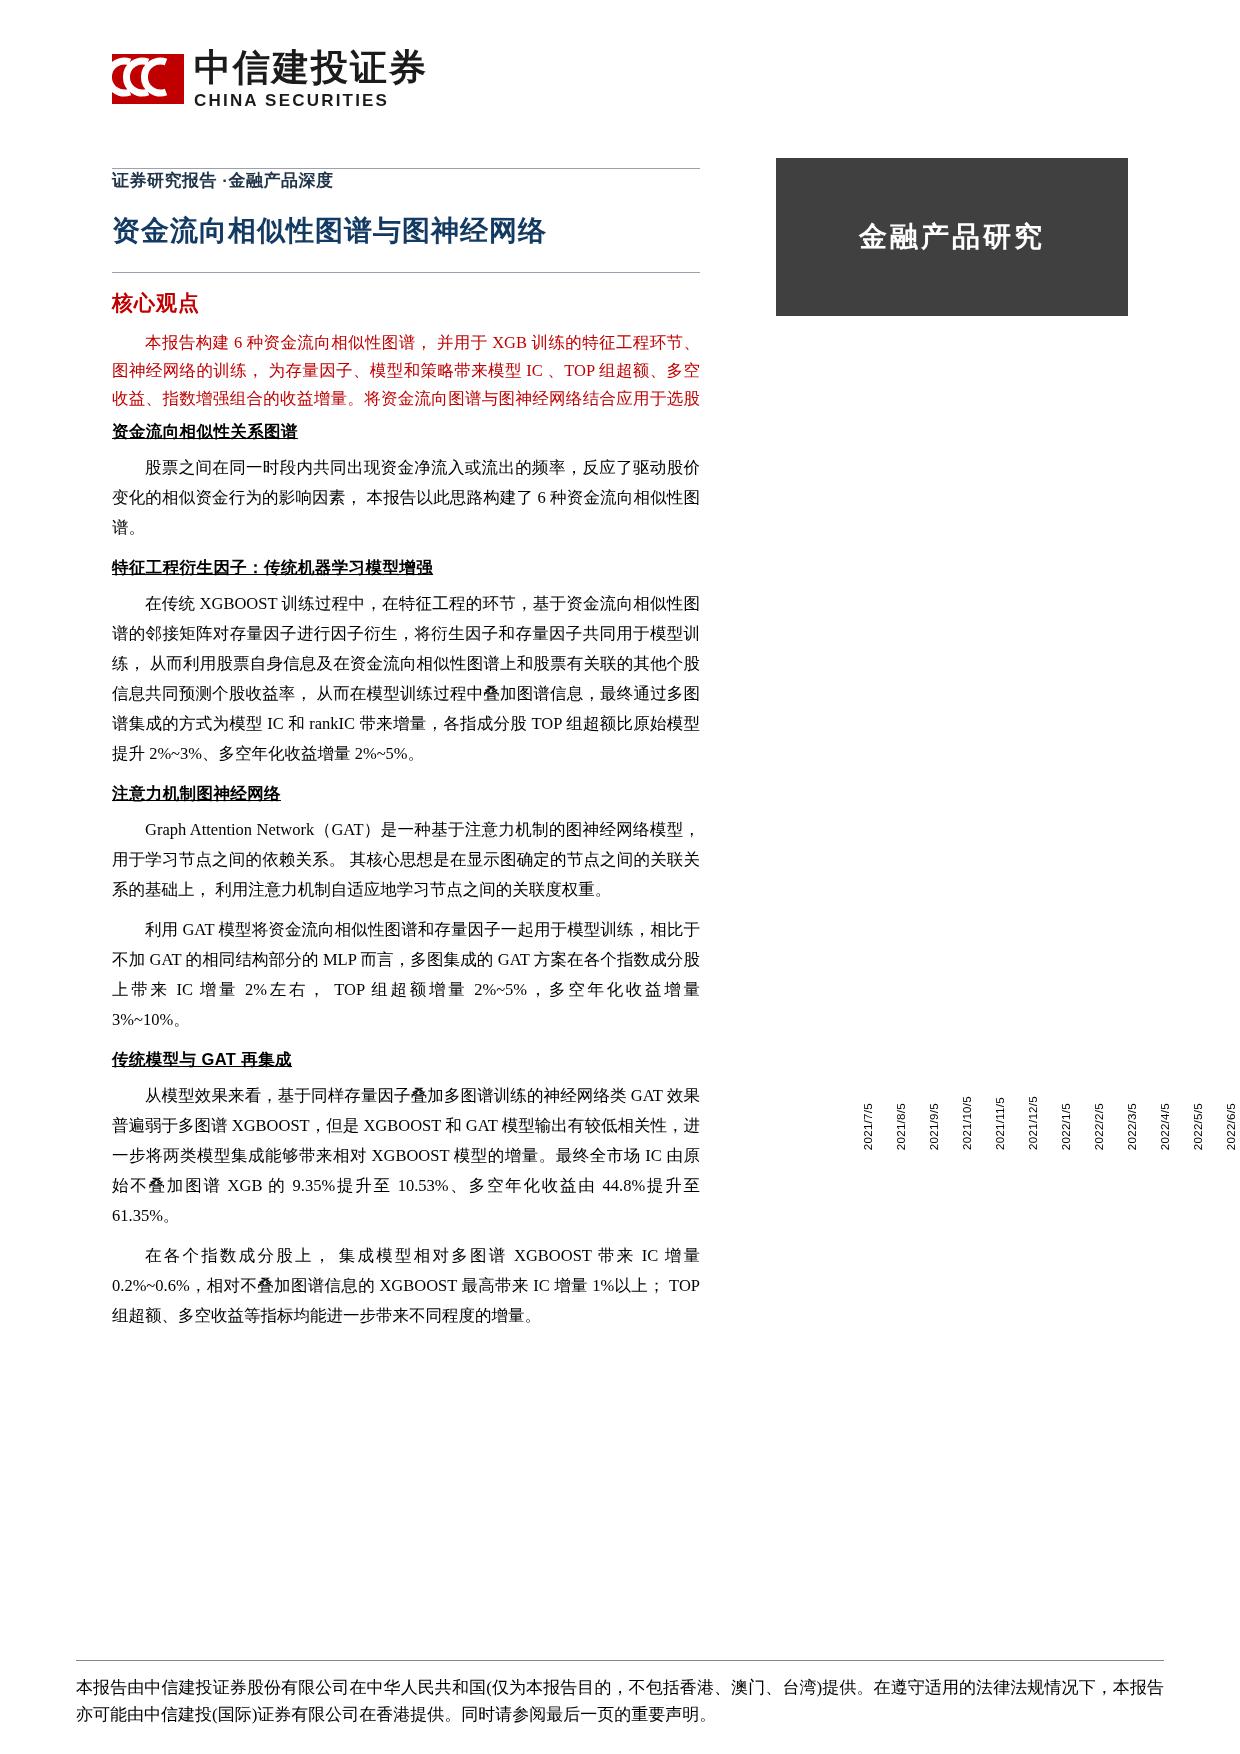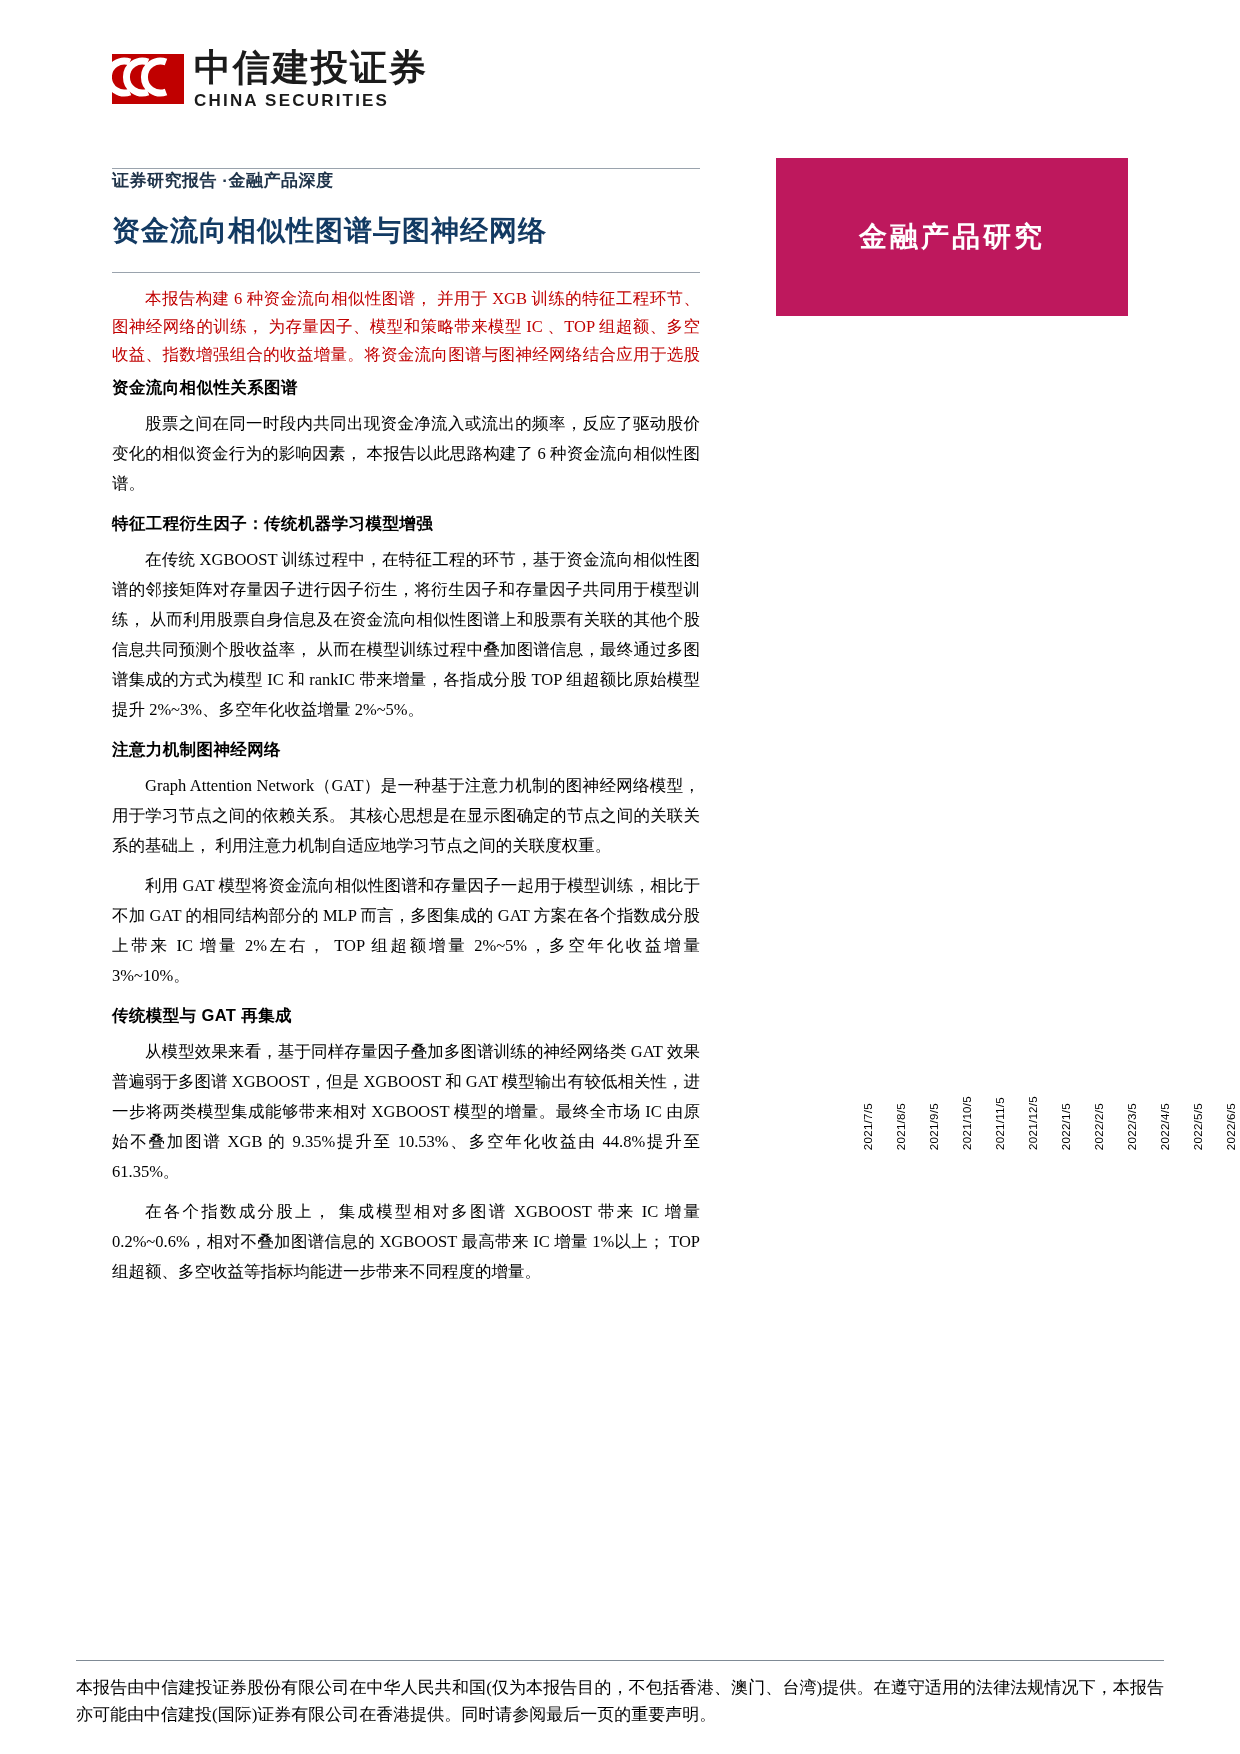--- a/index.html
+++ b/index.html
@@ -109,41 +109,42 @@
     max-height: 86px;
     overflow: hidden;
   }
   .sub-head {
     font-family: "Liberation Sans", sans-serif;
     font-size: 16.5px;
     font-weight: bold;
     color: #000000;
     margin-top: 14px;
     letter-spacing: 0.4px;
+    text-decoration: underline;
   }
   .sub-head.first {
     margin-top: 6px;
   }
   p.body-text {
     font-size: 16.5px;
     line-height: 30px;
     margin: 10px 0 0 0;
     text-align: justify;
     text-justify: inter-ideograph;
     text-indent: 2em;
   }
 
   
   .blue-box {
     position: absolute;
     left: 776px;
     top: 158px;
     width: 352px;
     height: 158px;
-    background: #be185d;
+    background: #404040;
     display: flex;
     align-items: center;
     justify-content: center;
   }
   .blue-box-text {
     font-family: "Liberation Sans", sans-serif;
     color: #ffffff;
     font-size: 28px;
     font-weight: bold;
     letter-spacing: 3px;
@@ -208,20 +209,21 @@
       <div class="logo-en">CHINA SECURITIES</div>
     </div>
   </div>
 
   <div class="left-col">
     <div class="rule-top"></div>
     <div class="kicker">证券研究报告 ·金融产品深度</div>
     <div class="doc-title">资金流向相似性图谱与图神经网络</div>
     <div class="rule-mid"></div>
 
+    <div class="section-red">核心观点</div>
     <div class="core-text">本报告构建 6 种资金流向相似性图谱， 并用于 XGB 训练的特征工程环节、图神经网络的训练， 为存量因子、模型和策略带来模型 IC 、TOP 组超额、多空收益、指数增强组合的收益增量。将资金流向图谱与图神经网络结合应用于选股模型。</div>
 
     <div class="sub-head first">资金流向相似性关系图谱</div>
     <p class="body-text">股票之间在同一时段内共同出现资金净流入或流出的频率，反应了驱动股价变化的相似资金行为的影响因素， 本报告以此思路构建了 6 种资金流向相似性图谱。</p>
 
     <div class="sub-head">特征工程衍生因子：传统机器学习模型增强</div>
     <p class="body-text">在传统 XGBOOST 训练过程中，在特征工程的环节，基于资金流向相似性图谱的邻接矩阵对存量因子进行因子衍生，将衍生因子和存量因子共同用于模型训练， 从而利用股票自身信息及在资金流向相似性图谱上和股票有关联的其他个股信息共同预测个股收益率， 从而在模型训练过程中叠加图谱信息，最终通过多图谱集成的方式为模型 IC 和 rankIC 带来增量，各指成分股 TOP 组超额比原始模型提升 2%~3%、多空年化收益增量 2%~5%。</p>
 
     <div class="sub-head">注意力机制图神经网络</div>
     <p class="body-text">Graph Attention Network（GAT）是一种基于注意力机制的图神经网络模型， 用于学习节点之间的依赖关系。 其核心思想是在显示图确定的节点之间的关联关系的基础上， 利用注意力机制自适应地学习节点之间的关联度权重。</p>

